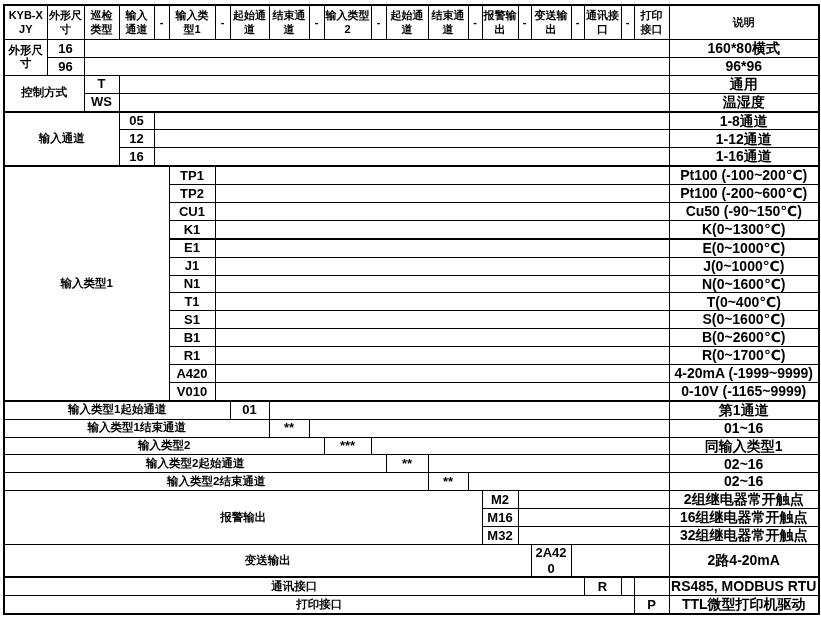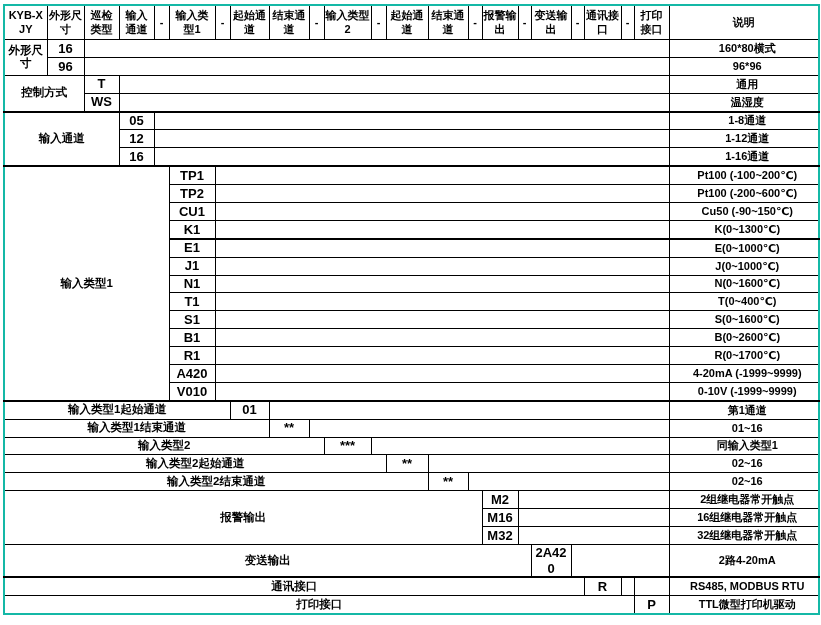--- a/index.html
+++ b/index.html
@@ -6,37 +6,37 @@
   body{
     width:821px;height:625px;overflow:hidden;
     font-family:"Liberation Sans","DejaVu Sans",sans-serif;
     color:#000;
   }
   table.spec{
     border-collapse:collapse;
     table-layout:fixed;
     width:815px;
     margin:4px 0 0 3px;
-    border:2px solid #14b8a6;
+    border:2px solid #000000;
   }
   td{
     border:1px solid #000;
     text-align:center;
     vertical-align:middle;
     font-weight:bold;
     font-size:11px;
     line-height:1.2;
     padding:0 1px;
     overflow:hidden;
     white-space:normal;
     word-break:break-all;
   }
   thead td{height:33px;font-size:11px;}
   tbody td{height:16.9px;}
-  td.desc{font-size:11px;padding-left:8px;}
+  td.desc{font-size:14px;}
   td.code{font-size:13px;}
   td.lbl{font-size:11.5px;}
   
   tr.tb td{border-bottom:2px solid #000;}
   tr.tt td{border-top:2px solid #000;}
 </style>
 </head>
 <body>
 
 <table class="spec">
@@ -194,21 +194,21 @@
     <td class="desc">R(0~1700℃)</td>
   </tr>
   <tr>
     <td class="code">A420</td>
     <td colspan="16"></td>
     <td class="desc">4-20mA (-1999~9999)</td>
   </tr>
   <tr class="tb">
     <td class="code">V010</td>
     <td colspan="16"></td>
-    <td class="desc">0-10V (-1999~9999)</td>
+    <td class="desc">0-10V (-1165~9999)</td>
   </tr>
 
   <tr class="tt">
     <td class="lbl" colspan="7">输入类型1起始通道</td>
     <td class="code">01</td>
     <td colspan="14"></td>
     <td class="desc">第1通道</td>
   </tr>
 
   <tr>

